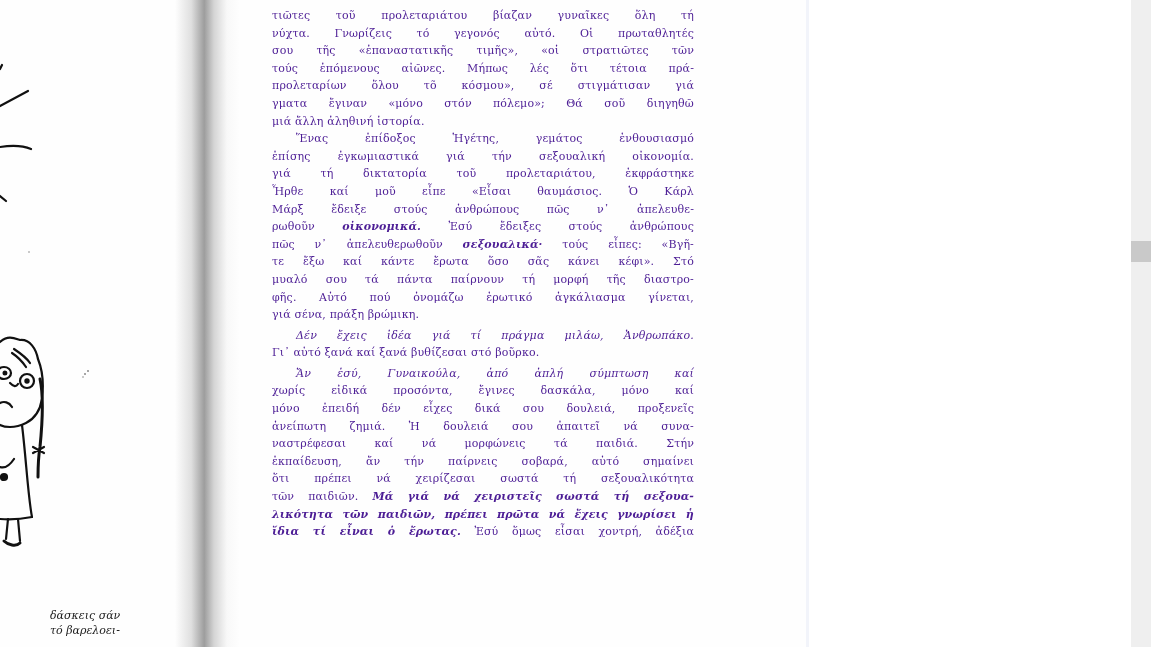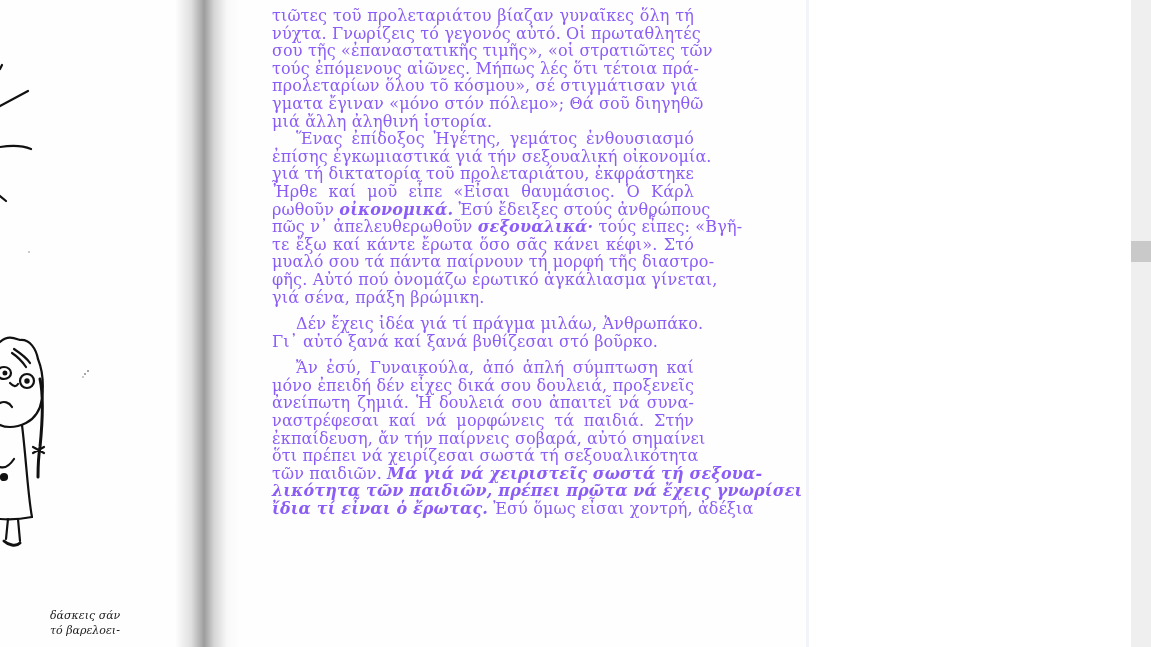--- a/index.html
+++ b/index.html
@@ -17,27 +17,27 @@
   .caption { position: absolute; left: 50px; top: 601px; width: 140px; font-style: italic; font-size: 11px; line-height: 15px; color: #222; }
   .caption div { white-space: nowrap; }
   
   .gutter {
     position: absolute; left: 175px; top: 0; width: 65px; height: 647px;
     background: linear-gradient(to right, rgba(255,255,255,0) 0%, rgba(210,210,210,0.7) 25%, rgba(140,140,140,0.85) 45%, rgba(185,185,185,0.6) 60%, rgba(235,235,235,0.3) 80%, rgba(255,255,255,0) 100%);
   }
   
   .right-page { position: absolute; left: 272px; top: 7px; width: 422px; }
   .line {
-    font-size: 16px; line-height: 17.6px; height: 17.6px; color: #8b5cf6;
+    font-size: 11px; line-height: 17.6px; height: 17.6px; color: #4c1d95;
     white-space: nowrap; text-align: justify; text-align-last: justify;
     letter-spacing: 0.15px;
   }
   .line.last { text-align-last: left; }
   .line.indent { padding-left: 24px; }
-  .line.gap { margin-top: 9px; }
+  .line.gap { margin-top: 3px; font-style: italic; }
   .line i { font-style: italic; font-weight: bold; }
   
   .scrollbar { position: absolute; left: 1131px; top: 0; width: 20px; height: 647px; background: #efefef; }
   .scroll-thumb { position: absolute; left: 0; top: 241px; width: 20px; height: 21px; background: #c9c9c9; }
 </style>
 </head>
 <body>
 
 <div class="viewer">
   <div class="scan">
@@ -96,29 +96,31 @@
       <div class="line">νύχτα. Γνωρίζεις τό γεγονός αὐτό. Οἱ πρωταθλητές</div>
       <div class="line">σου τῆς «ἐπαναστατικῆς τιμῆς», «οἱ στρατιῶτες τῶν</div>
       <div class="line">τούς ἐπόμενους αἰῶνες. Μήπως λές ὅτι τέτοια πρά-</div>
       <div class="line">προλεταρίων ὅλου τõ κόσμου», σέ στιγμάτισαν γιά</div>
       <div class="line">γματα ἔγιναν «μόνο στόν πόλεμο»; Θά σοῦ διηγηθῶ</div>
       <div class="line last">μιά ἄλλη ἀληθινή ἱστορία.</div>
       <div class="line indent">Ἕνας ἐπίδοξος Ἡγέτης, γεμάτος ἐνθουσιασμό</div>
       <div class="line">ἐπίσης ἐγκωμιαστικά γιά τήν σεξουαλική οἰκονομία.</div>
       <div class="line">γιά τή δικτατορία τοῦ προλεταριάτου, ἐκφράστηκε</div>
       <div class="line">Ἦρθε καί μοῦ εἶπε «Εἶσαι θαυμάσιος. Ὁ Κάρλ</div>
+      <div class="line">Μάρξ ἔδειξε στούς ἀνθρώπους πῶς ν᾽ ἀπελευθε-</div>
       <div class="line"><span>ρωθοῦν </span><i>οἰκονομικά.</i><span> Ἐσύ ἔδειξες στούς ἀνθρώπους</span></div>
       <div class="line"><span>πῶς ν᾽ ἀπελευθερωθοῦν </span><i>σεξουαλικά·</i><span> τούς εἶπες: «Βγῆ-</span></div>
       <div class="line">τε ἔξω καί κάντε ἔρωτα ὅσο σᾶς κάνει κέφι». Στό</div>
       <div class="line">μυαλό σου τά πάντα παίρνουν τή μορφή τῆς διαστρο-</div>
       <div class="line">φῆς. Αὐτό πού ὀνομάζω ἐρωτικό ἀγκάλιασμα γίνεται,</div>
       <div class="line last">γιά σένα, πράξη βρώμικη.</div>
       <div class="line indent gap">Δέν ἔχεις ἰδέα γιά τί πράγμα μιλάω, Ἀνθρωπάκο.</div>
       <div class="line last">Γι᾽ αὐτό ξανά καί ξανά βυθίζεσαι στό βοῦρκο.</div>
       <div class="line indent gap">Ἄν ἐσύ, Γυναικούλα, ἀπό ἁπλή σύμπτωση καί</div>
+      <div class="line">χωρίς εἰδικά προσόντα, ἔγινες δασκάλα, μόνο καί</div>
       <div class="line">μόνο ἐπειδή δέν εἶχες δικά σου δουλειά, προξενεῖς</div>
       <div class="line">ἀνείπωτη ζημιά. Ἡ δουλειά σου ἀπαιτεῖ νά συνα-</div>
       <div class="line">ναστρέφεσαι καί νά μορφώνεις τά παιδιά. Στήν</div>
       <div class="line">ἐκπαίδευση, ἄν τήν παίρνεις σοβαρά, αὐτό σημαίνει</div>
       <div class="line">ὅτι πρέπει νά χειρίζεσαι σωστά τή σεξουαλικότητα</div>
       <div class="line"><span>τῶν παιδιῶν. </span><i>Μά γιά νά χειριστεῖς σωστά τή σεξουα-</i><span></span></div>
       <div class="line"><span></span><i>λικότητα τῶν παιδιῶν, πρέπει πρῶτα νά ἔχεις γνωρίσει ἡ</i><span></span></div>
       <div class="line"><span></span><i>ἴδια τί εἶναι ὁ ἔρωτας.</i><span> Ἐσύ ὅμως εἶσαι χοντρή, ἀδέξια</span></div>
     </div>
   </div>

